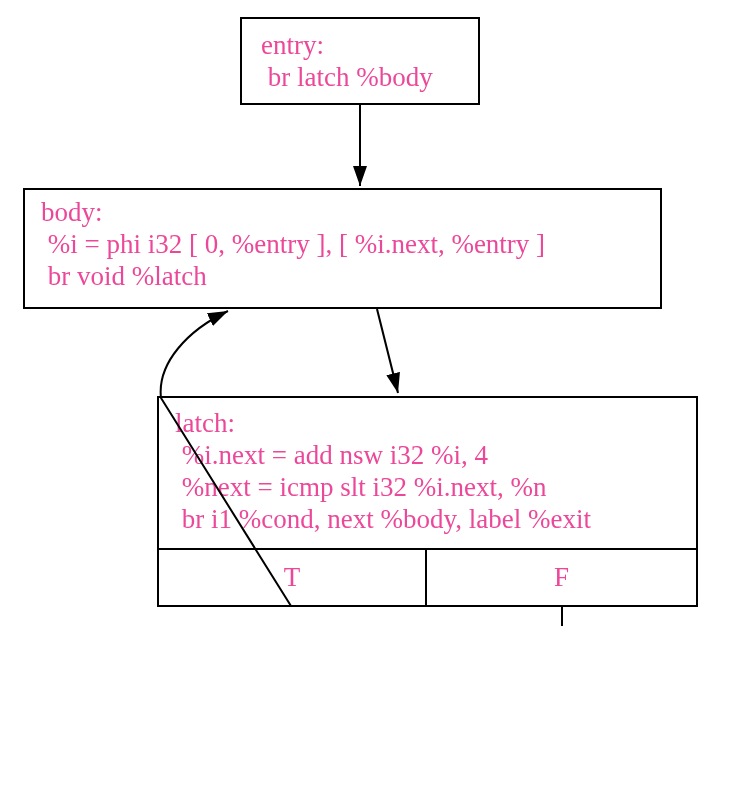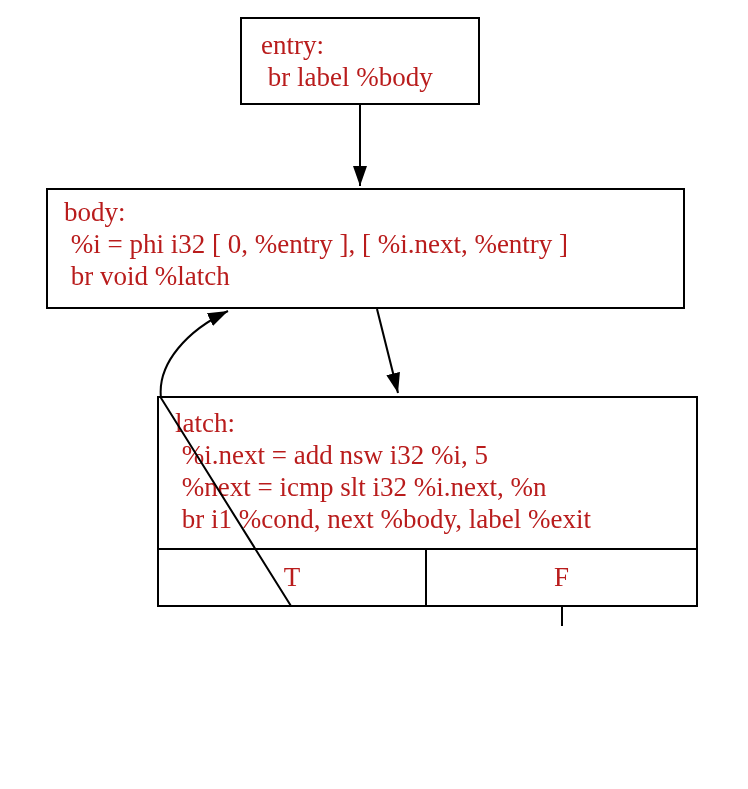--- a/index.html
+++ b/index.html
@@ -5,38 +5,38 @@
   html, body {
     margin: 0;
     padding: 0;
     background: #ffffff;
   }
   .canvas {
     position: relative;
     width: 748px;
     height: 626px;
     background: #ffffff;
-    color: #b91c1c;
+    color: #ec4899;
     font-family: "Liberation Serif", "DejaVu Serif", serif;
     overflow: hidden;
   }
   .node {
     position: absolute;
     background: #ffffff;
     border: 2px solid #000000;
     box-sizing: border-box;
     z-index: 1;
   }
   .code-line {
     white-space: pre;
     font-size: 27px;
     line-height: 32px;
   }
   #node-entry  { left: 240px; top: 17px;  width: 240px; height: 88px;  padding: 10px 0 0 19px; }
-  #node-body   { left: 46px;  top: 188px; width: 639px; height: 121px; padding: 6px 0 0 16px;  }
+  #node-body   { left: 23px;  top: 188px; width: 639px; height: 121px; padding: 6px 0 0 16px;  }
   #node-latch  { left: 157px; top: 396px; width: 541px; height: 211px; padding: 0; display: flex; flex-direction: column; }
   #node-exit   { left: 492px; top: 693px; width: 143px; height: 87px;  padding: 10px 0 0 16px; }
 
   .latch-main {
     flex: 1 1 auto;
     padding: 9px 0 0 16px;
     overflow: visible;
   }
   .ports-row {
     flex: 0 0 55px;
@@ -70,33 +70,33 @@
     stroke-width: 2px;
   }
 </style>
 </head>
 <body>
 
 <div class="canvas">
 
   <div class="node" id="node-entry">
     <div class="code-line">entry:</div>
-    <div class="code-line"> br label %body</div>
+    <div class="code-line"> br latch %body</div>
   </div>
 
   <div class="node" id="node-body">
     <div class="code-line">body:</div>
     <div class="code-line"> %i = phi i32 [ 0, %entry ], [ %i.next, %entry ]</div>
     <div class="code-line"> br void %latch</div>
   </div>
 
   <div class="node" id="node-latch">
     <div class="latch-main">
       <div class="code-line">latch:</div>
-      <div class="code-line"> %i.next = add nsw i32 %i, 5</div>
+      <div class="code-line"> %i.next = add nsw i32 %i, 4</div>
       <div class="code-line"> %next = icmp slt i32 %i.next, %n</div>
       <div class="code-line"> br i1 %cond, next %body, label %exit</div>
     </div>
     <div class="ports-row">
       <div class="port port-true">T</div>
       <div class="port port-false">F</div>
     </div>
   </div>
 
   <div class="node" id="node-exit">

